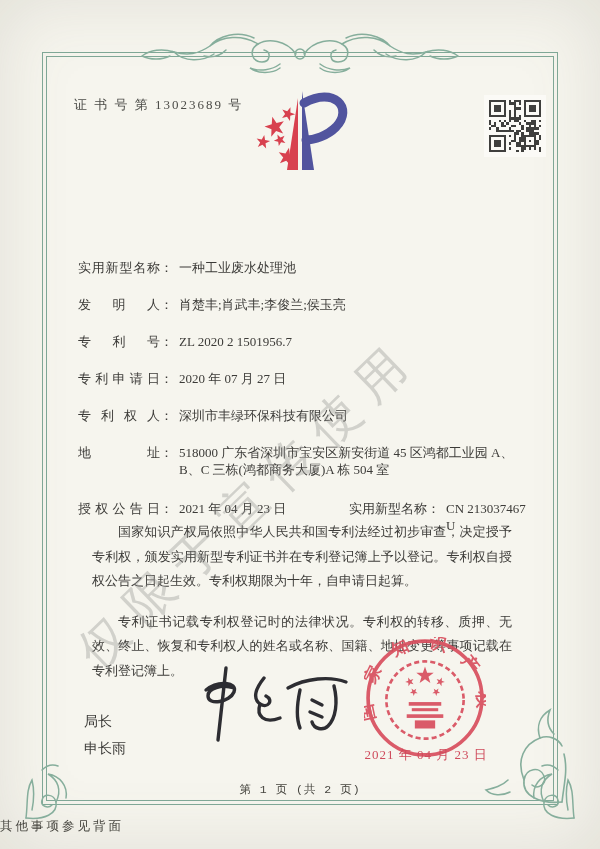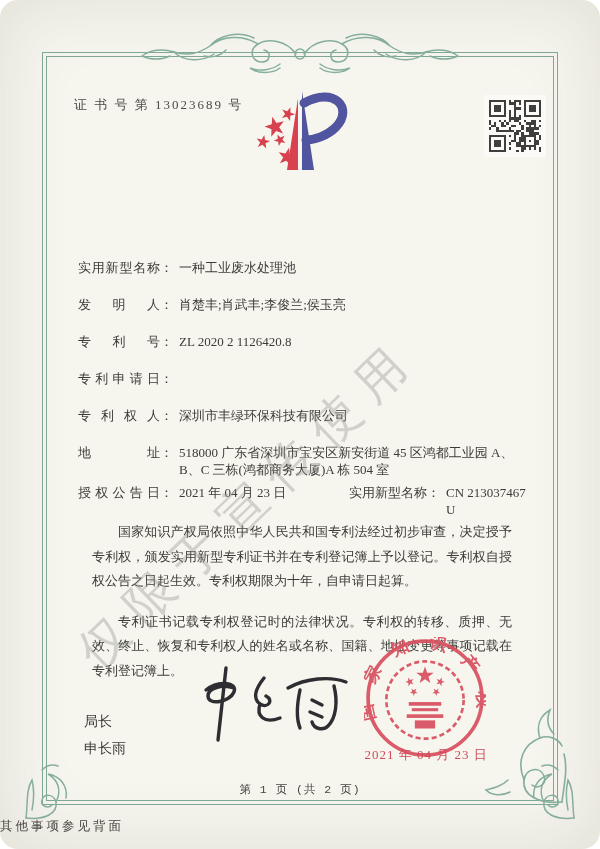--- a/index.html
+++ b/index.html
@@ -1,38 +1,38 @@
 <!DOCTYPE html>
 <html><head>
 <meta charset="utf-8">
 <style>
   html,body{margin:0;padding:0;}
   body{width:600px;height:849px;font-family:"Liberation Serif","DejaVu Serif",serif;}
   .page{position:relative;width:600px;height:849px;background:#f6f5ee;overflow:hidden;
-        box-shadow:inset 0 0 70px rgba(120,115,95,.16);border-radius:18px;}
+        box-shadow:inset 0 0 70px rgba(120,115,95,.16);}
   
   .frame{position:absolute;left:42px;top:52px;right:42px;bottom:44px;
          border:1px solid #7fa796;padding:3px;}
   .frame-inner{width:100%;height:100%;border:1.6px solid #7fa796;box-sizing:border-box;}
   
   .top-ornament{position:absolute;left:130px;top:30px;width:340px;height:48px;}
   .corner-orn{position:absolute;width:70px;height:70px;}
   .corner-orn.left{left:18px;top:756px;}
   .corner-orn.right{right:18px;top:756px;transform:scaleX(-1);}
   .inner-flourish{position:absolute;right:30px;top:700px;width:100px;height:110px;}
   
   .cert-number{position:absolute;left:74px;top:96px;font-size:13px;letter-spacing:2px;color:#4b4b47;}
   .logo{position:absolute;left:246px;top:82px;width:114px;height:100px;}
   .qr{position:absolute;left:484px;top:95px;width:62px;height:62px;background:#fbfaf6;}
   .title{position:absolute;left:0;top:188px;width:100%;text-align:center;
          font-size:30px;font-weight:bold;letter-spacing:10px;color:#3d3d3b;}
   
   .fields{position:absolute;left:78px;top:259px;right:70px;font-size:13px;color:#3c3b38;}
   .row{display:flex;line-height:17px;margin-bottom:20px;}
-  .row.addr{margin-bottom:6px;}
+  .row.addr{margin-bottom:22px;}
   .flabel{display:inline-block;width:82px;text-align:justify;text-align-last:justify;white-space:normal;}
   .fcolon{margin-right:6px;}
   .fvalue{flex:1;white-space:pre-line;}
   .grant-row .fvalue1{width:170px;flex:none;}
   
   .paras{position:absolute;left:76px;top:504px;right:72px;font-size:13px;color:#3c3b38;
          line-height:24.5px;text-align:justify;}
   .paras p{margin:16px;text-indent:2em;}
   
   .officer{position:absolute;left:84px;top:708px;font-size:14px;color:#3c3b38;line-height:27px;}
@@ -357,25 +357,26 @@
           <span class="fvalue">一种工业废水处理池</span>
         </div>
         <div class="row">
           <span class="flabel">发 明 人</span>
           <span class="fcolon">：</span>
           <span class="fvalue">肖楚丰;肖武丰;李俊兰;侯玉亮</span>
         </div>
         <div class="row">
           <span class="flabel">专 利 号</span>
           <span class="fcolon">：</span>
-          <span class="fvalue">ZL 2020 2 1126420.8</span>
+          <span class="fvalue">ZL 2020 2 1501956.7</span>
         </div>
         <div class="row">
           <span class="flabel">专利申请日</span>
           <span class="fcolon">：</span>
+          <span class="fvalue">2020 年 07 月 27 日</span>
         </div>
         <div class="row">
           <span class="flabel">专 利 权 人</span>
           <span class="fcolon">：</span>
           <span class="fvalue">深圳市丰绿环保科技有限公司</span>
         </div>
         <div class="row addr">
           <span class="flabel">地 址</span>
           <span class="fcolon">：</span>
           <span class="fvalue">518000 广东省深圳市宝安区新安街道 45 区鸿都工业园 A、

